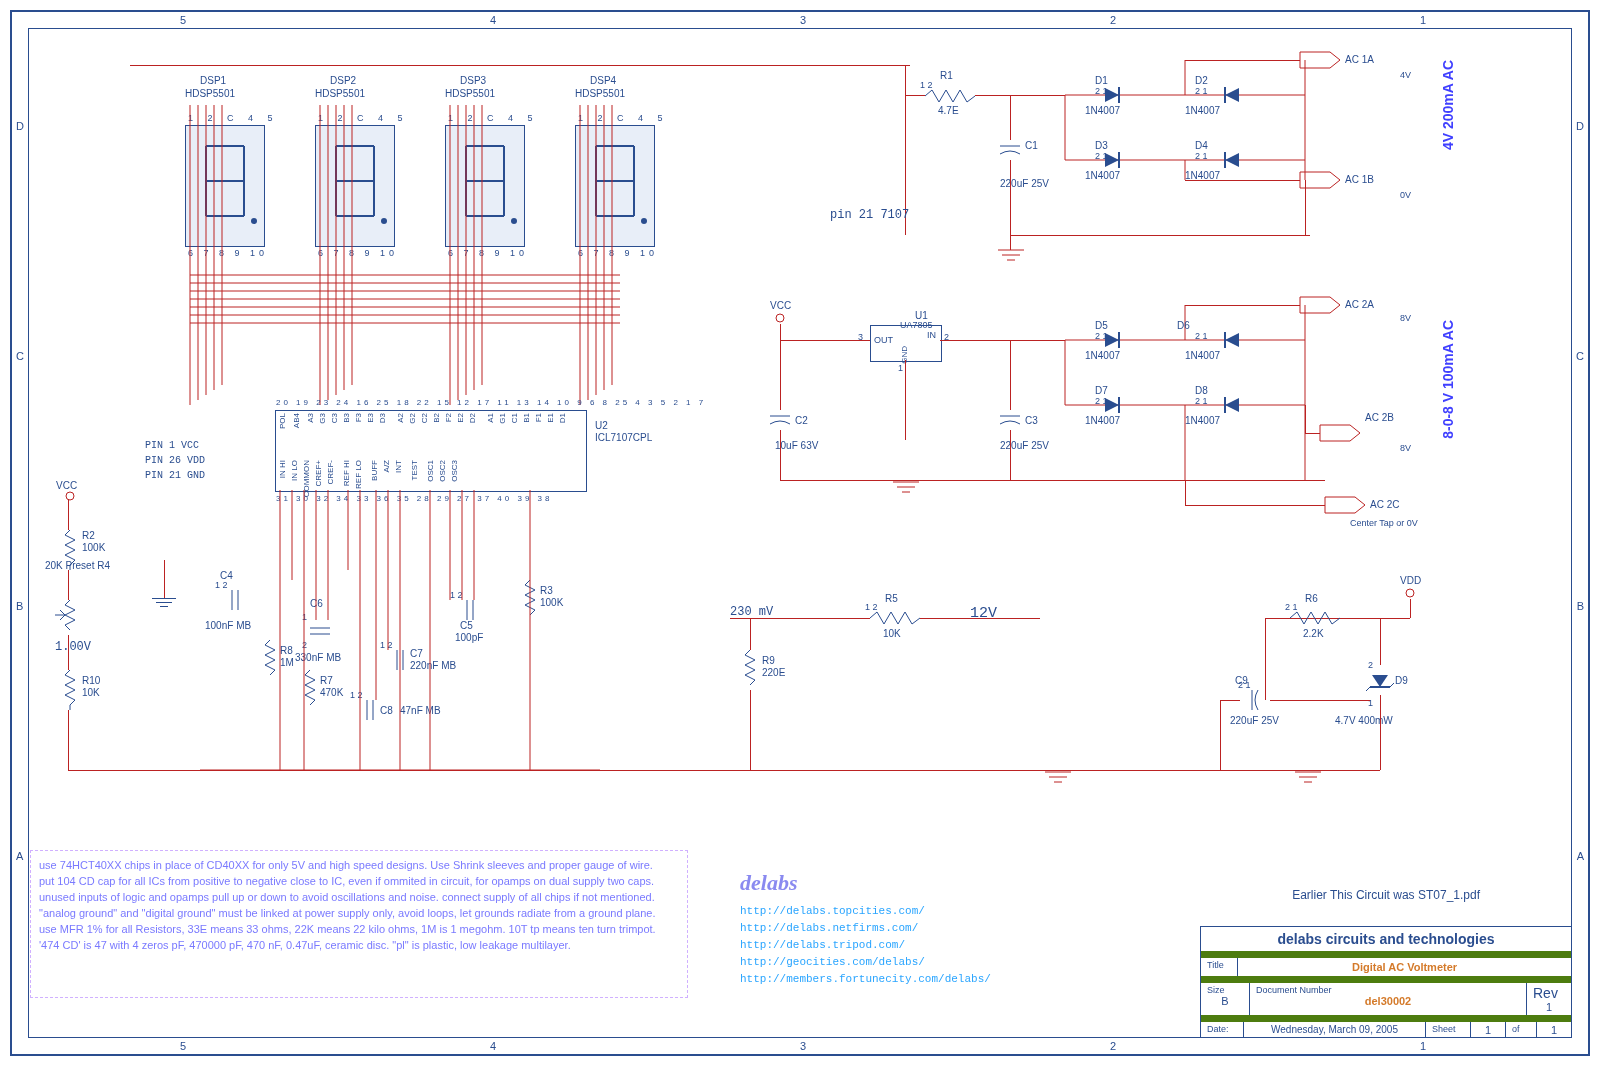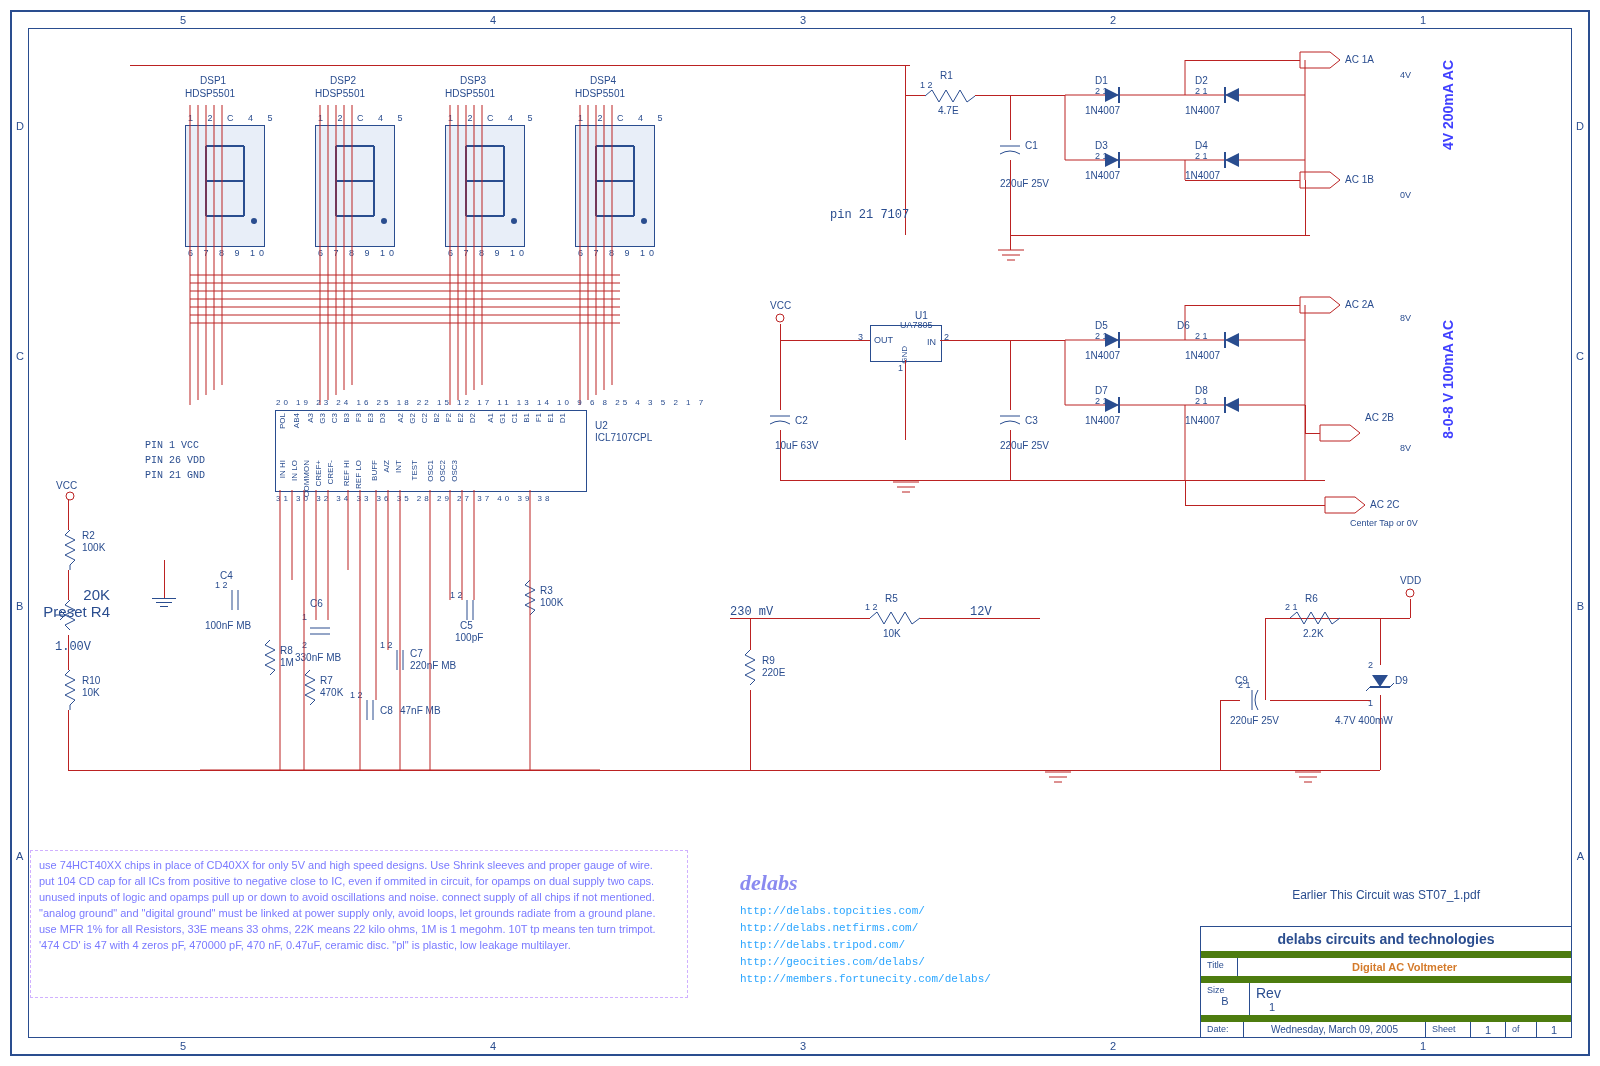--- a/index.html
+++ b/index.html
@@ -301,21 +301,21 @@
 <svg style="left:60px;top:530px" width="20" height="40">
     <path d="M10 0 l-5 5 l10 5 l-10 5 l10 5 l-10 5 l10 5 l-5 5 v5" stroke="#2a4d8f" fill="none"></path>
   </svg>
 <div class="comp-label" style="left:82px;top:530px">R2</div>
 <div class="comp-value" style="left:82px;top:542px">100K</div>
 <div class="wire" style="left:68px;top:570px;width:1px;height:30px"></div>
 
 <svg style="left:55px;top:600px" width="25" height="35">
     <path d="M15 0 l-5 5 l10 5 l-10 5 l10 5 l-10 5 l5 5 M0 15 l10 0 M5 10 l5 5 l-5 5" stroke="#2a4d8f" fill="none"></path>
   </svg>
-<div class="comp-label" style="left:40px;top:586px;width:70px;font-size:15px;white-space:normal">20K Preset
+<div class="comp-label" style="left:40px;top:560px;width:70px;font-size:10px;white-space:normal">20K Preset
 R4</div>
 <div class="wire" style="left:68px;top:635px;width:1px;height:35px"></div>
 
 <svg style="left:60px;top:670px" width="20" height="40">
     <path d="M10 0 l-5 5 l10 5 l-10 5 l10 5 l-10 5 l10 5 l-5 5 v5" stroke="#2a4d8f" fill="none"></path>
   </svg>
 <div class="comp-label" style="left:82px;top:675px">R10</div>
 <div class="comp-value" style="left:82px;top:687px">10K</div>
 <div class="wire" style="left:68px;top:710px;width:1px;height:60px"></div>
 
@@ -499,21 +499,21 @@
 <svg style="left:772px;top:312px" width="16" height="12">
     <circle cx="8" cy="6" r="4" fill="none" stroke="#b22"></circle>
   </svg>
 <div class="wire" style="left:780px;top:324px;width:1px;height:16px"></div>
 <div class="wire" style="left:780px;top:340px;width:90px;height:1px"></div>
 
 <div class="chip-box" style="left:870px;top:325px;width:70px;height:35px"></div>
 <div class="comp-label" style="left:915px;top:310px">U1</div>
 <div class="comp-value" style="left:900px;top:320px;font-size:9px">UA7805</div>
 <div class="pin-text" style="left:874px;top:335px">OUT</div>
-<div class="pin-text" style="left:927px;top:337px">IN</div>
+<div class="pin-text" style="left:927px;top:330px">IN</div>
 <div class="pin-text-v" style="left:900px;top:346px">GND</div>
 <div class="pin-text" style="left:858px;top:332px">3</div>
 <div class="pin-text" style="left:944px;top:332px">2</div>
 <div class="pin-text" style="left:898px;top:363px">1</div>
 
 <div class="wire" style="left:940px;top:340px;width:125px;height:1px"></div>
 <div class="wire" style="left:905px;top:360px;width:1px;height:80px"></div>
 
 <svg style="left:770px;top:410px" width="20" height="20">
     <line x1="0" y1="6" x2="20" y2="6" stroke="#2a4d8f"></line>
@@ -604,21 +604,21 @@
 
 <div class="side-label" style="left:1440px;top:320px">8-0-8  V 100mA AC</div>
 
 <div class="comp-label" style="left:730px;top:605px;font-family:Courier New;font-size:12px">230 mV</div>
 <svg style="left:870px;top:610px" width="50" height="16">
     <path d="M0 8 l7 -6 l7 12 l7 -12 l7 12 l7 -12 l7 12 l8 -6" stroke="#2a4d8f" fill="none"></path>
   </svg>
 <div class="comp-label" style="left:885px;top:593px">R5</div>
 <div class="comp-value" style="left:883px;top:628px">10K</div>
 <div class="pin-text" style="left:865px;top:602px">1       2</div>
-<div class="comp-label" style="left:970px;top:605px;font-family:Courier New;font-size:12px">12V</div>
+<div class="comp-label" style="left:970px;top:605px;font-family:Courier New;font-size:15px">12V</div>
 <div class="wire" style="left:730px;top:618px;width:140px;height:1px"></div>
 <div class="wire" style="left:920px;top:618px;width:120px;height:1px"></div>
 
 <svg style="left:740px;top:650px" width="20" height="40">
     <path d="M10 0 l-5 5 l10 5 l-10 5 l10 5 l-10 5 l10 5 l-5 5" stroke="#2a4d8f" fill="none"></path>
   </svg>
 <div class="comp-label" style="left:762px;top:655px">R9</div>
 <div class="comp-value" style="left:762px;top:667px">220E</div>
 <div class="wire" style="left:750px;top:618px;width:1px;height:32px"></div>
 <div class="wire" style="left:750px;top:690px;width:1px;height:80px"></div>
@@ -698,20 +698,24 @@
       <div class="title-main" style="flex:1">delabs circuits and technologies</div>
     </div>
   <div class="tb-row">
     <div class="tb-cell" style="width:24px;font-size:9px">Title</div>
     <div class="title-sub" style="flex:1">Digital AC Voltmeter</div>
   </div>
   <div class="tb-row">
     <div class="tb-cell" style="width:36px">
       <div style="font-size:9px">Size</div>
       <div style="text-align:center">B</div>
+    </div>
+    <div class="tb-cell" style="flex:1">
+      <div style="font-size:9px">Document Number</div>
+      <div style="text-align:center;color:#d47a2a;font-weight:bold">del30002</div>
     </div>
     <div class="tb-cell" style="width:32px">
       <div style="font-size:14px">Rev</div>
       <div style="text-align:center">1</div>
     </div>
   </div>
   <div class="tb-row" style="border-bottom:none">
     <div class="tb-cell" style="width:30px;font-size:9px">Date:</div>
     <div class="tb-cell" style="flex:1;text-align:center;font-size:10px">Wednesday, March 09, 2005</div>
     <div class="tb-cell" style="width:32px;font-size:9px">Sheet</div>

